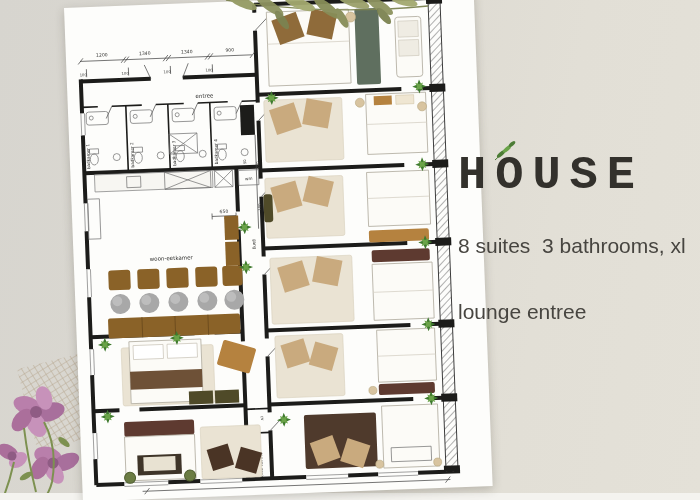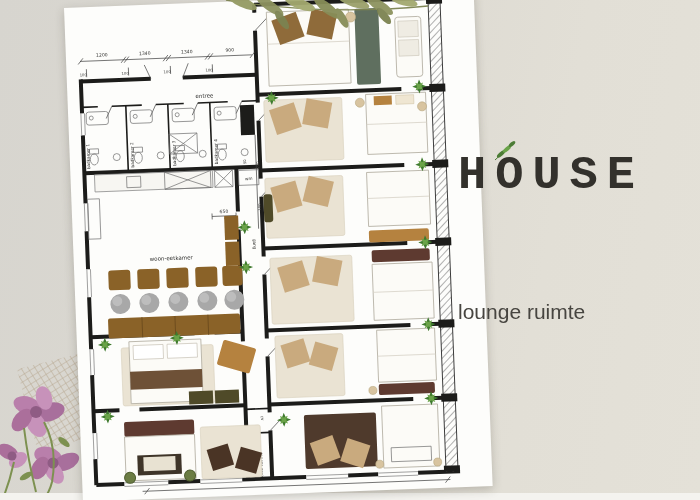--- a/index.html
+++ b/index.html
@@ -372,17 +372,17 @@
 
   <svg class="sprig" width="26" height="26" viewBox="0 0 26 26">
     <path d="M3,22 Q12,14 22,4" stroke="#4c7c35" stroke-width="1" fill="none"></path>
     <ellipse cx="9" cy="16" rx="5" ry="2" fill="#4c7c35" transform="rotate(-40 9 16)"></ellipse>
     <ellipse cx="15" cy="11" rx="5" ry="2" fill="#6aa348" transform="rotate(-40 15 11)"></ellipse>
     <ellipse cx="20" cy="6" rx="4" ry="1.8" fill="#4c7c35" transform="rotate(-40 20 6)"></ellipse>
   </svg>
 
   <div class="title-block">
     <div class="title-line">HOUSE</div>
-    <div class="subtitle"><br>
-<span>lounge ruimte</span></div>
+    <div class="subtitle"><span>8 suites  3 bathrooms, xl</span><br>
+<span>lounge entree</span></div>
   </div>
 
 </div>
 
 </body></html>

